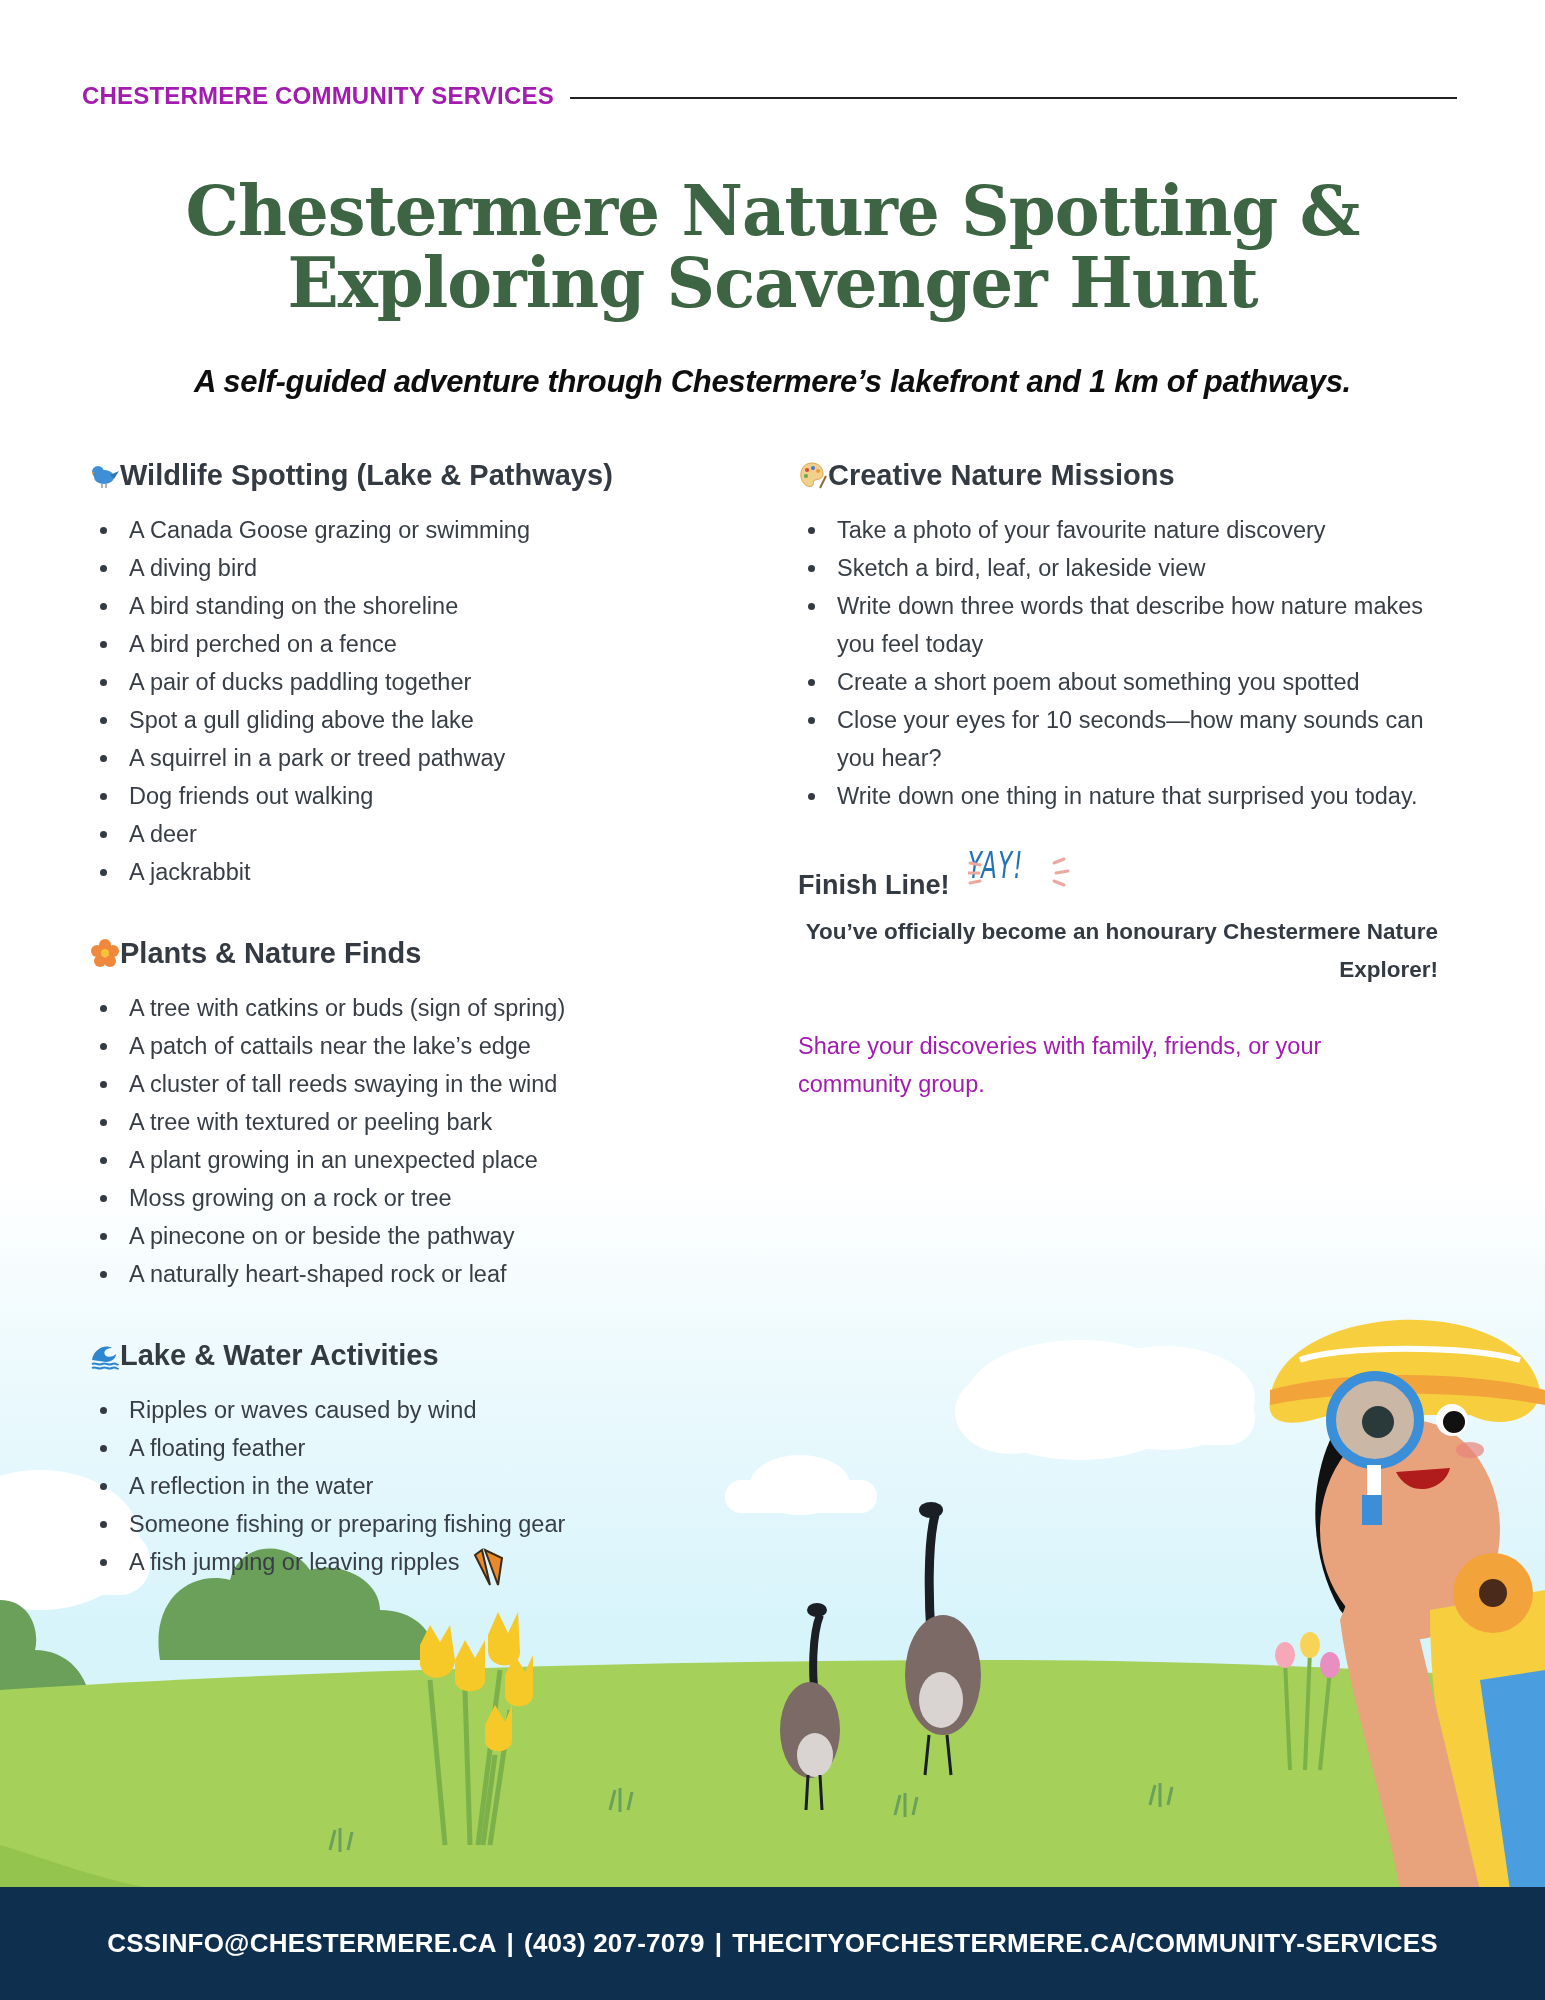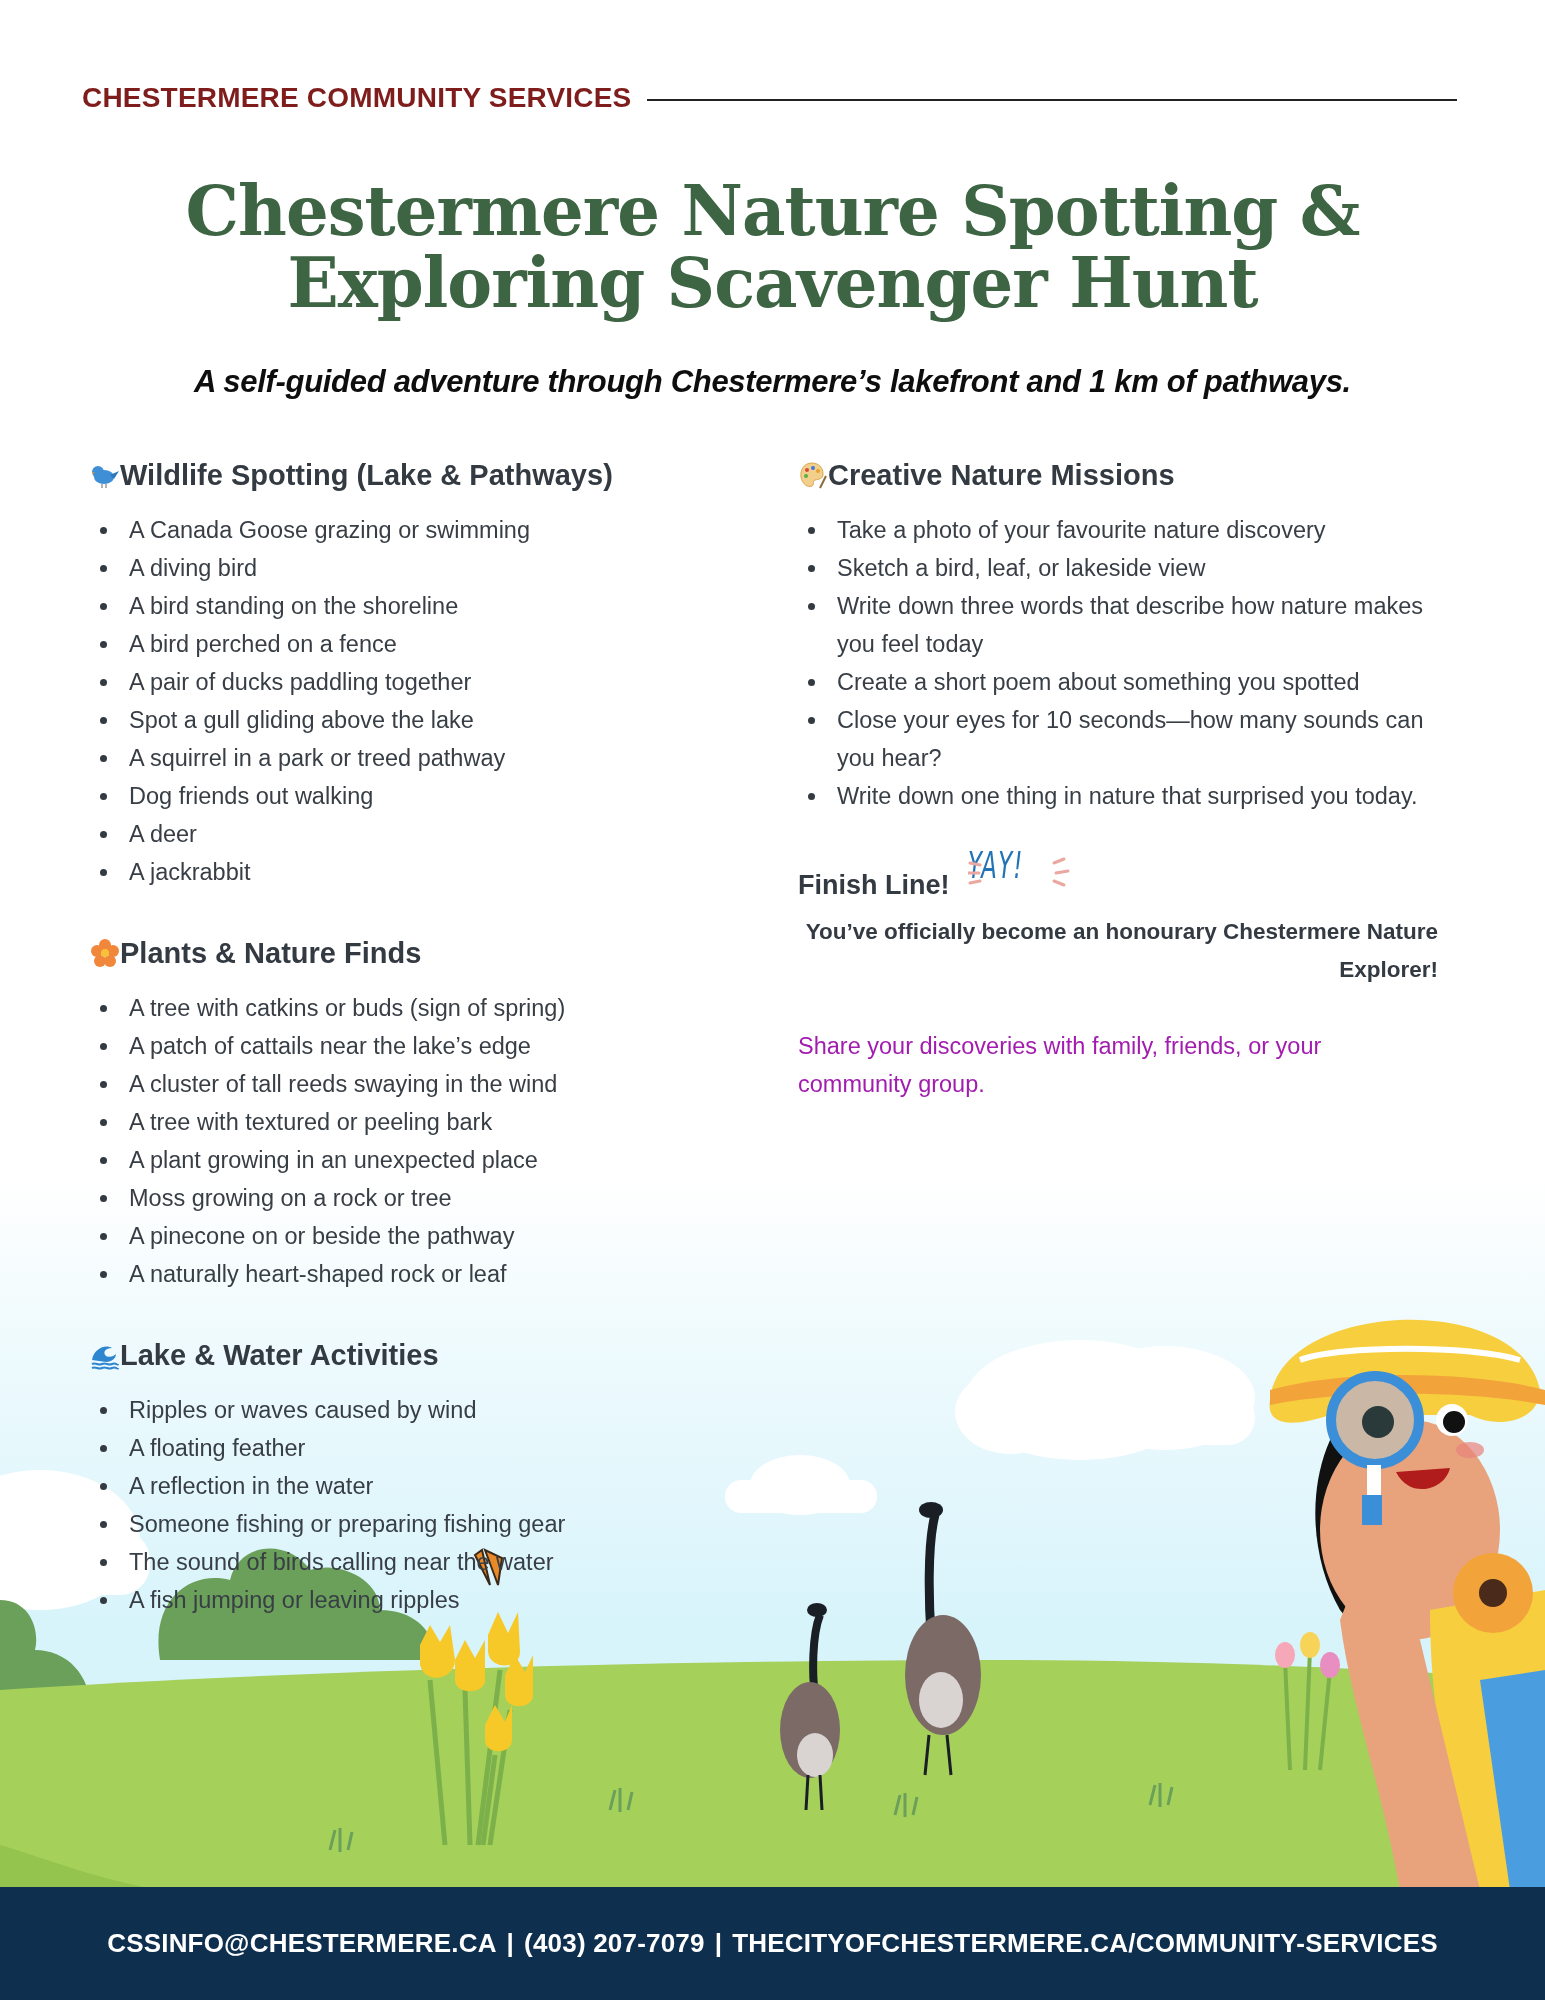--- a/index.html
+++ b/index.html
@@ -11,21 +11,21 @@
     background: linear-gradient(to bottom, #ffffff 0px, #ffffff 1180px, #eefafd 1350px, #d8f4fb 1620px, #d8f4fb 1890px);
   }
   .page { position: absolute; inset: 0; }
 
   
   .org {
     position: absolute; left: 82px; top: 82px;
     display: flex; align-items: center; width: 1375px;
   }
   .org-name {
-    font-weight: 700; font-size: 28px; color: #7f1d1d; letter-spacing: 0.2px;
+    font-weight: 700; font-size: 24px; color: #a21caf; letter-spacing: 0.2px;
     white-space: nowrap;
   }
   .org-rule { flex: 1; height: 2px; background: #222; margin-left: 16px; margin-top: 4px; }
 
   
   .title {
     position: absolute; left: 0; width: 1545px; top: 175px;
     text-align: center;
     font-family: "DejaVu Serif", "Liberation Serif", serif;
     font-weight: 700; font-size: 70px; line-height: 72px;
@@ -269,21 +269,20 @@
               <path d="M2 28 C6 26 8 30 12 28 C16 26 18 30 22 28 C26 26 28 30 28 28" stroke="#2f86d0" stroke-width="2" fill="none"></path>
             </svg>
         </span>
         <span>Lake &amp; Water Activities</span>
       </h2>
       <ul class="items">
         <li>Ripples or waves caused by wind</li>
         <li>A floating feather</li>
         <li>A reflection in the water</li>
         <li>Someone fishing or preparing fishing gear</li>
-        <li>The sound of birds calling near the water</li>
         <li>A fish jumping or leaving ripples</li>
       </ul>
     </section>
   </div>
 
   <div class="col col-right">
     <section class="section">
       <h2 class="sec-head">
         <span class="sec-icon">
           <svg width="30" height="30" viewBox="0 0 30 30">

